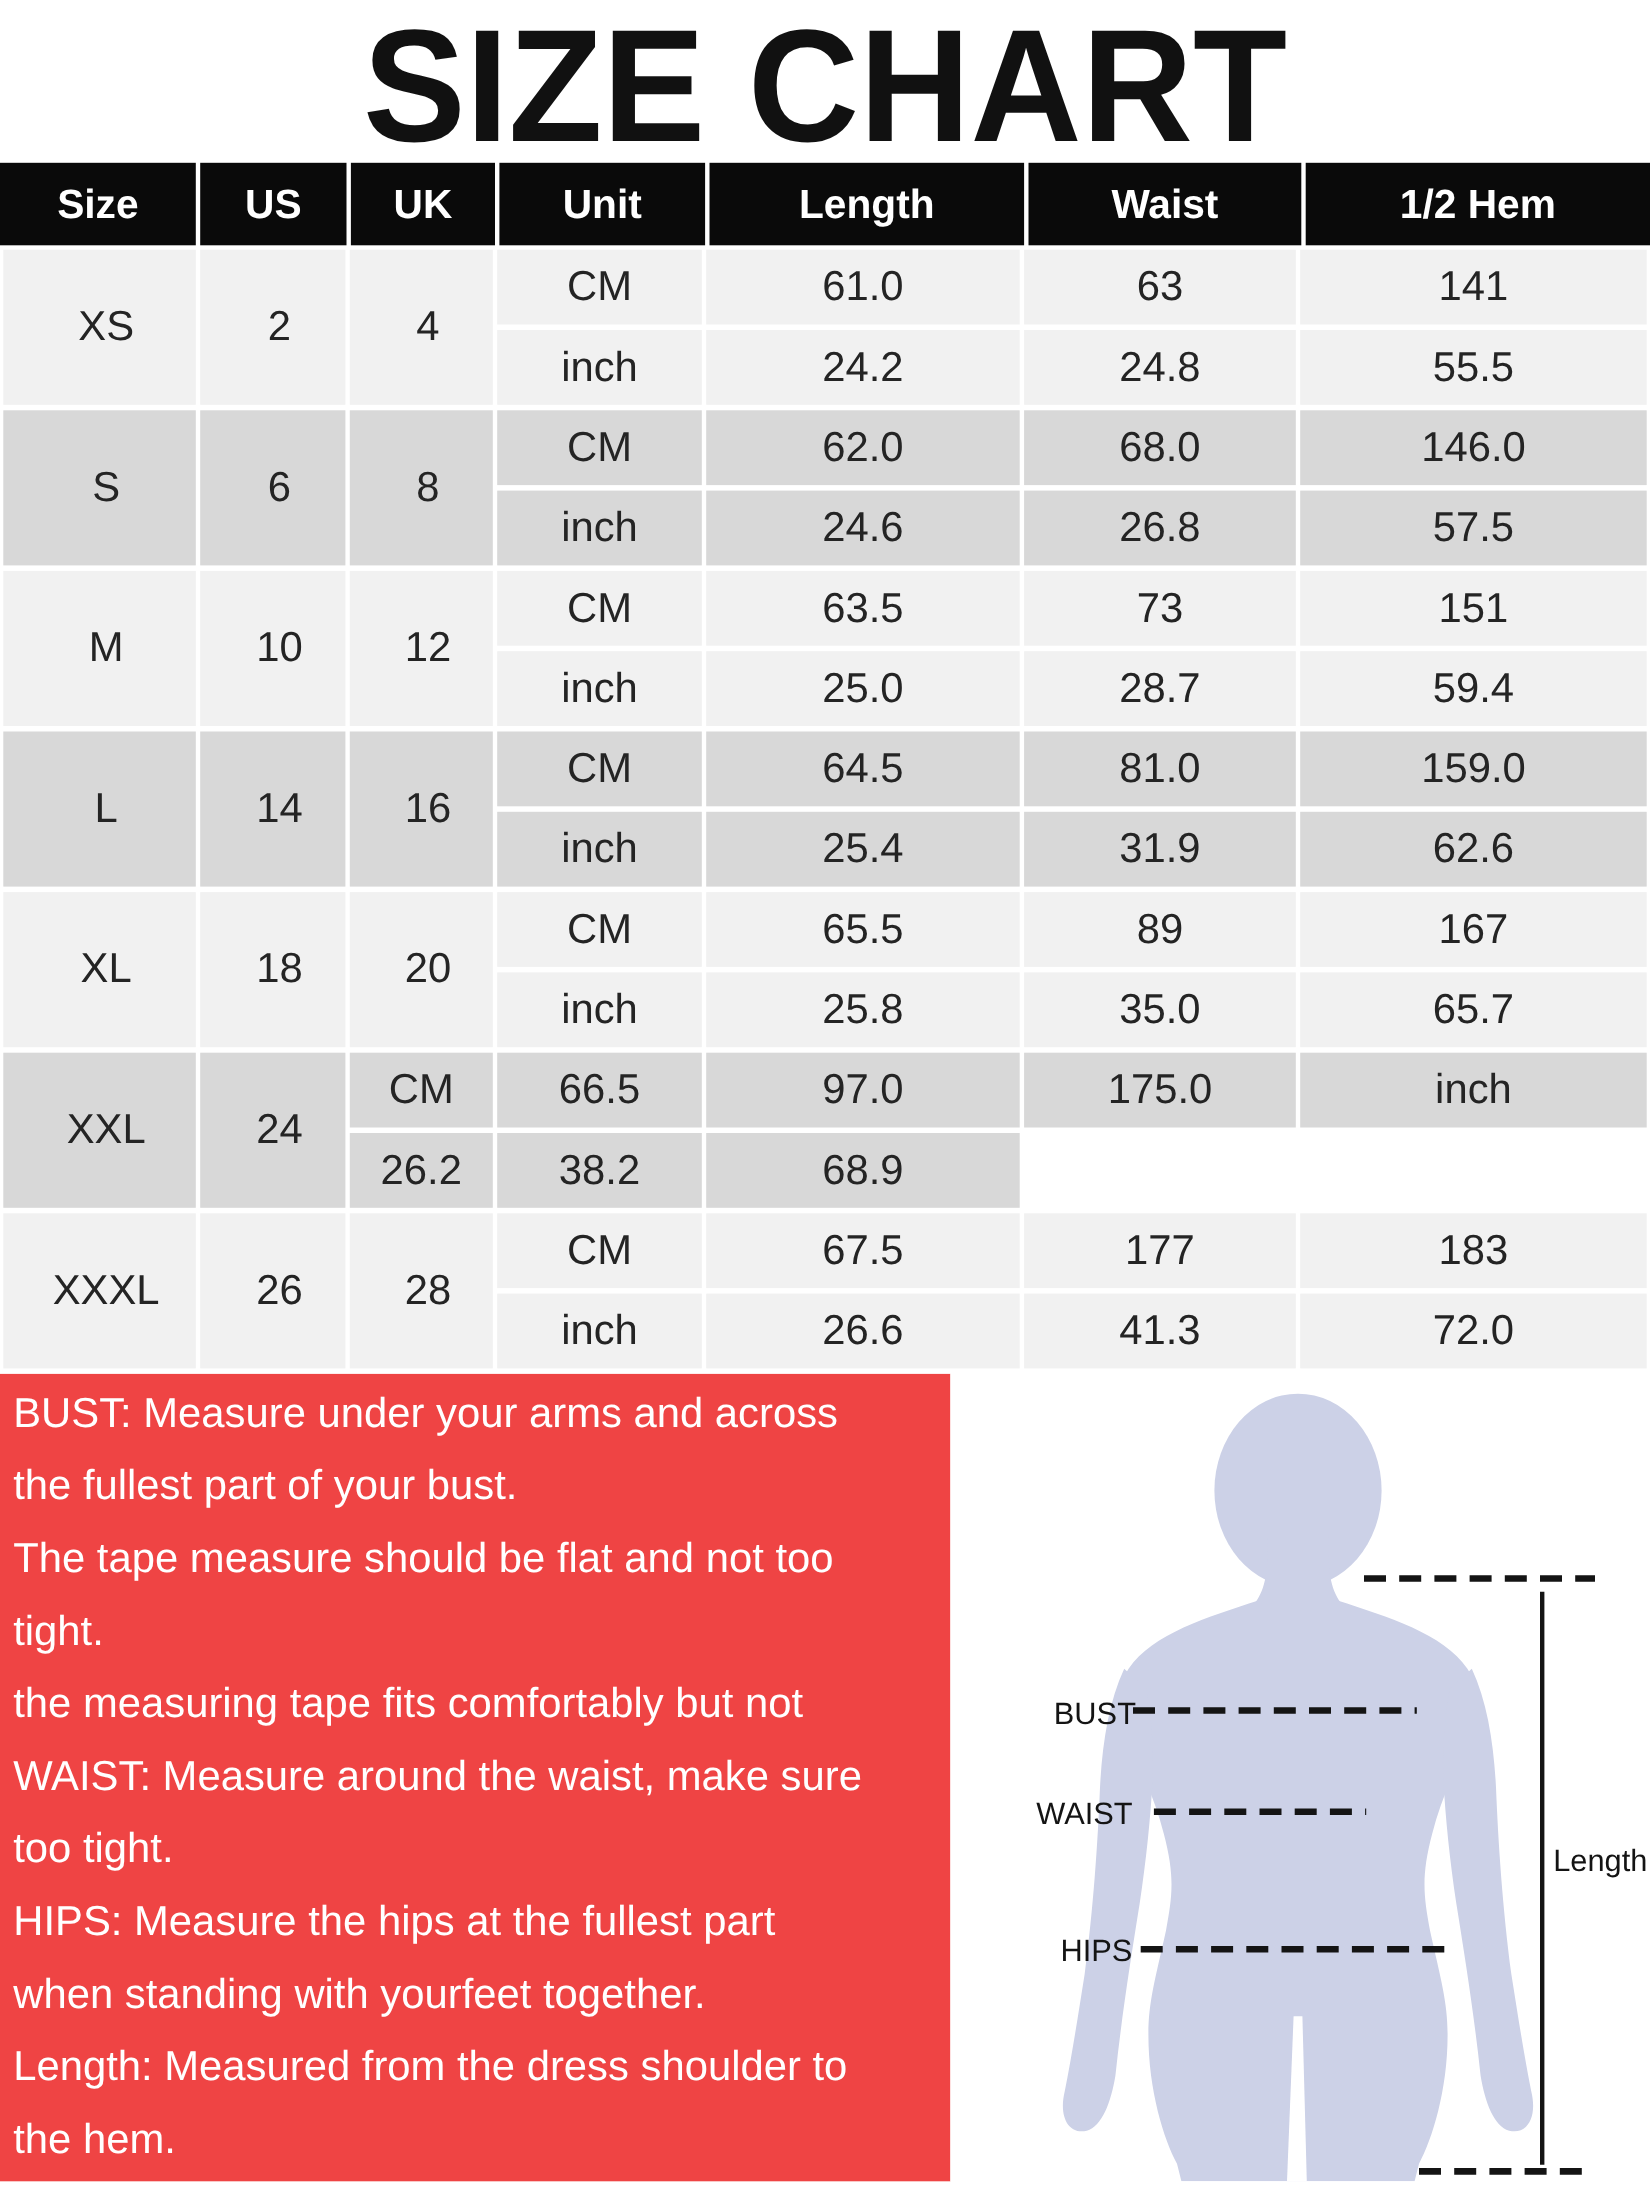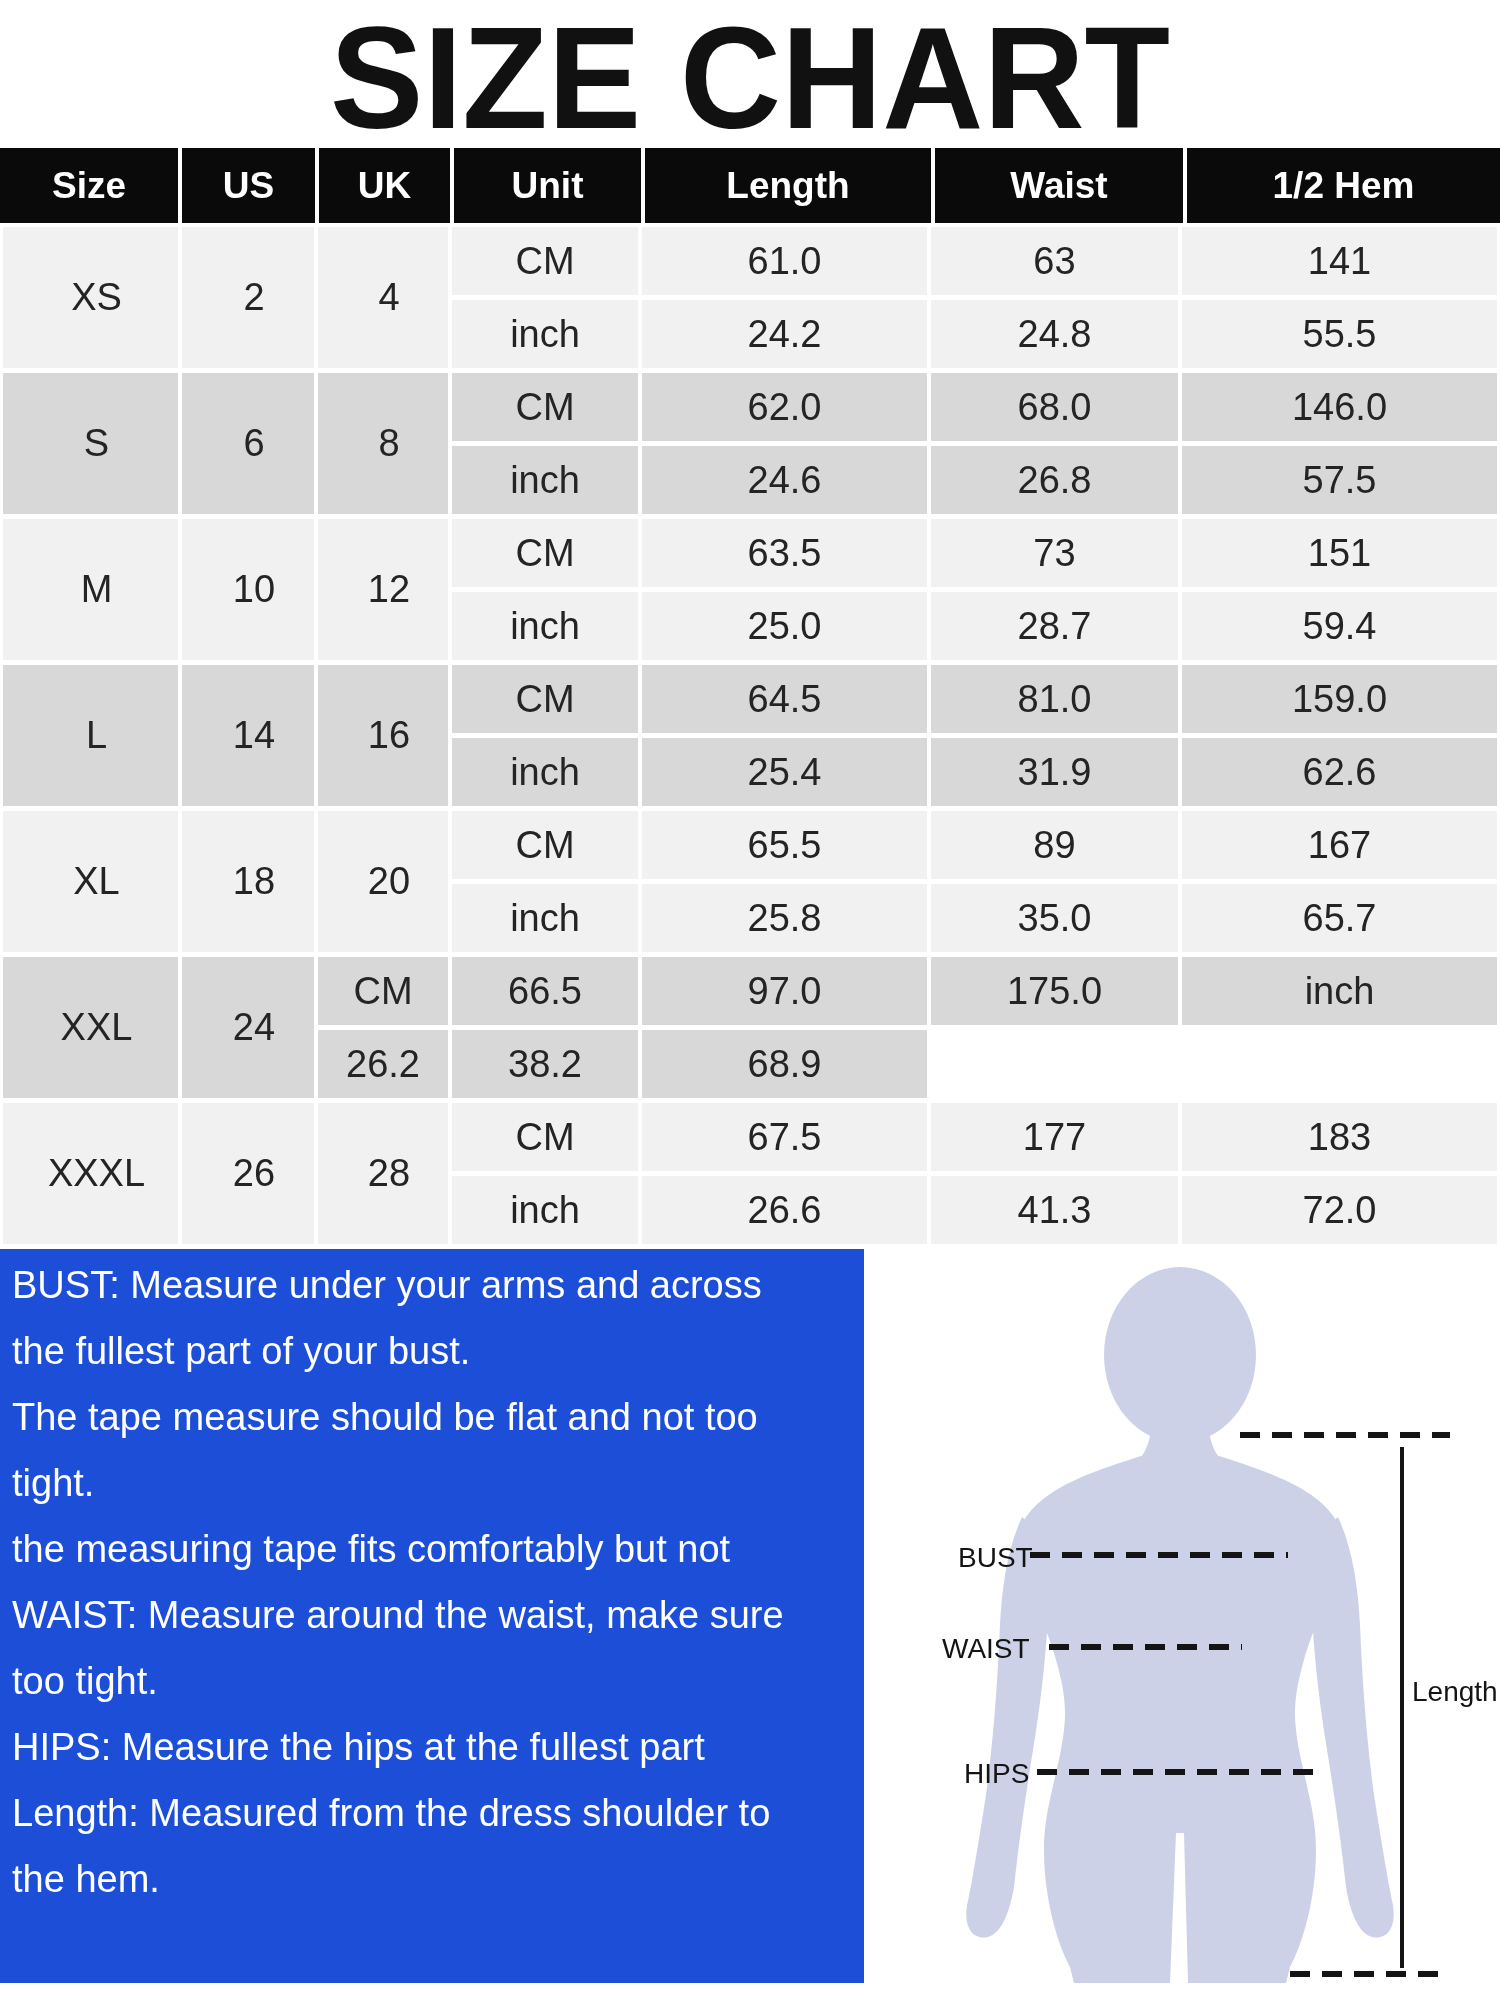--- a/index.html
+++ b/index.html
@@ -59,21 +59,21 @@
   .block.light .cell { background: #f1f1f1; }
   .block.dark  .cell { background: #d8d8d8; }
   .info {
     display: flex;
     width: 1500px;
     height: 734px;
   }
   .info-text {
     width: 900px;
     height: 734px;
-    background: #1d4ed8;
+    background: #ef4444;
     box-sizing: border-box;
     padding: 3px 0 0 12px;
     color: #ffffff;
   }
   .iline {
     font-size: 38px;
     line-height: 66px;
     white-space: nowrap;
     color: #ffffff;
   }
@@ -205,20 +205,21 @@
   <div class="info">
     <div class="info-text" id="instructions">
         <div class="iline">BUST: Measure under your arms and across</div>
         <div class="iline">the fullest part of your bust.</div>
         <div class="iline">The tape measure should be flat and not too</div>
         <div class="iline">tight.</div>
         <div class="iline">the measuring tape fits comfortably but not</div>
         <div class="iline">WAIST: Measure around the waist, make sure</div>
         <div class="iline">too tight.</div>
         <div class="iline">HIPS: Measure the hips at the fullest part</div>
+        <div class="iline">when standing with yourfeet together.</div>
         <div class="iline">Length: Measured from the dress shoulder to</div>
         <div class="iline">the hem.</div>
       </div>
 
     <div class="info-figure">
       <svg width="600" height="728" viewBox="0 0 600 728">
 
         <g>
           <ellipse cx="280" cy="100" rx="76" ry="88" fill="#ccd1e7"></ellipse>
           <path d="M 252,140 C 254,180 248,196 236,208 L 324,208 C 312,196 306,180 308,140 Z" fill="#ccd1e7"></path>

